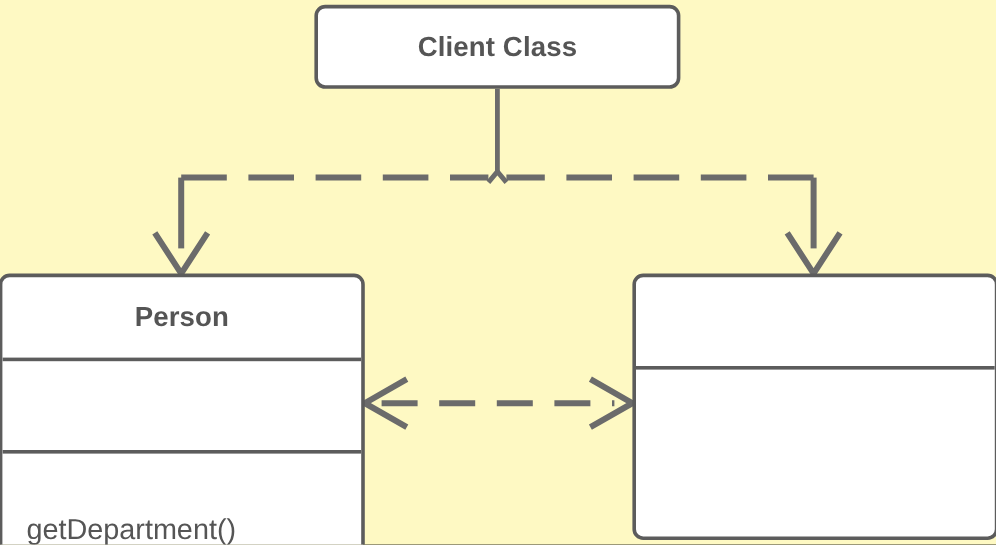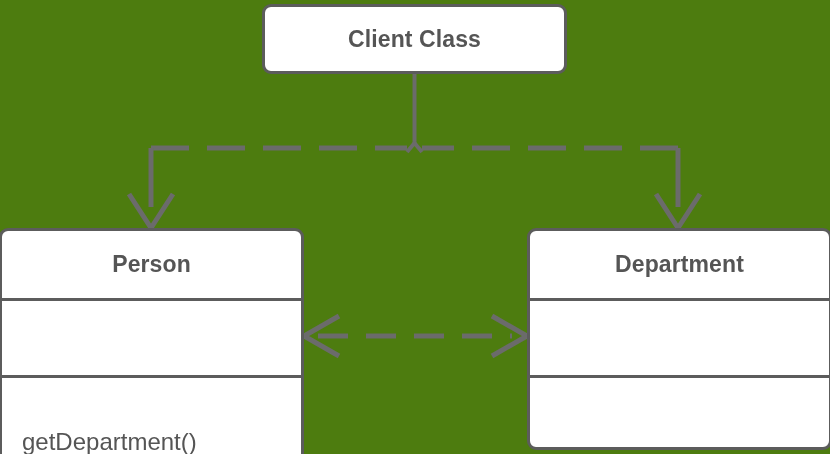--- a/index.html
+++ b/index.html
@@ -4,21 +4,21 @@
 <style>
   html, body {
     margin: 0;
     padding: 0;
     background: #000000;
   }
   #canvas {
     position: relative;
     width: 830px;
     height: 454px;
-    background: #4d7c0f;
+    background: #fef9c3;
     overflow: hidden;
     font-family: "Liberation Sans", sans-serif;
   }
   #wires {
     position: absolute;
     left: 0;
     top: 0;
     width: 830px;
     height: 454px;
     pointer-events: none;
@@ -138,19 +138,16 @@
     <div class="cls-title-row">
       <span class="cls-title">Person</span>
     </div>
     <div class="cls-attrs-row"></div>
     <div class="cls-methods-row">
       <span class="cls-method">getDepartment()</span>
     </div>
   </div>
 
   <div class="node class-node" id="node-department">
-    <div class="cls-title-row">
-      <span class="cls-title">Department</span>
-    </div>
     <div class="cls-attrs-row"></div>
   </div>
 
 </div>
 
 </body></html>

